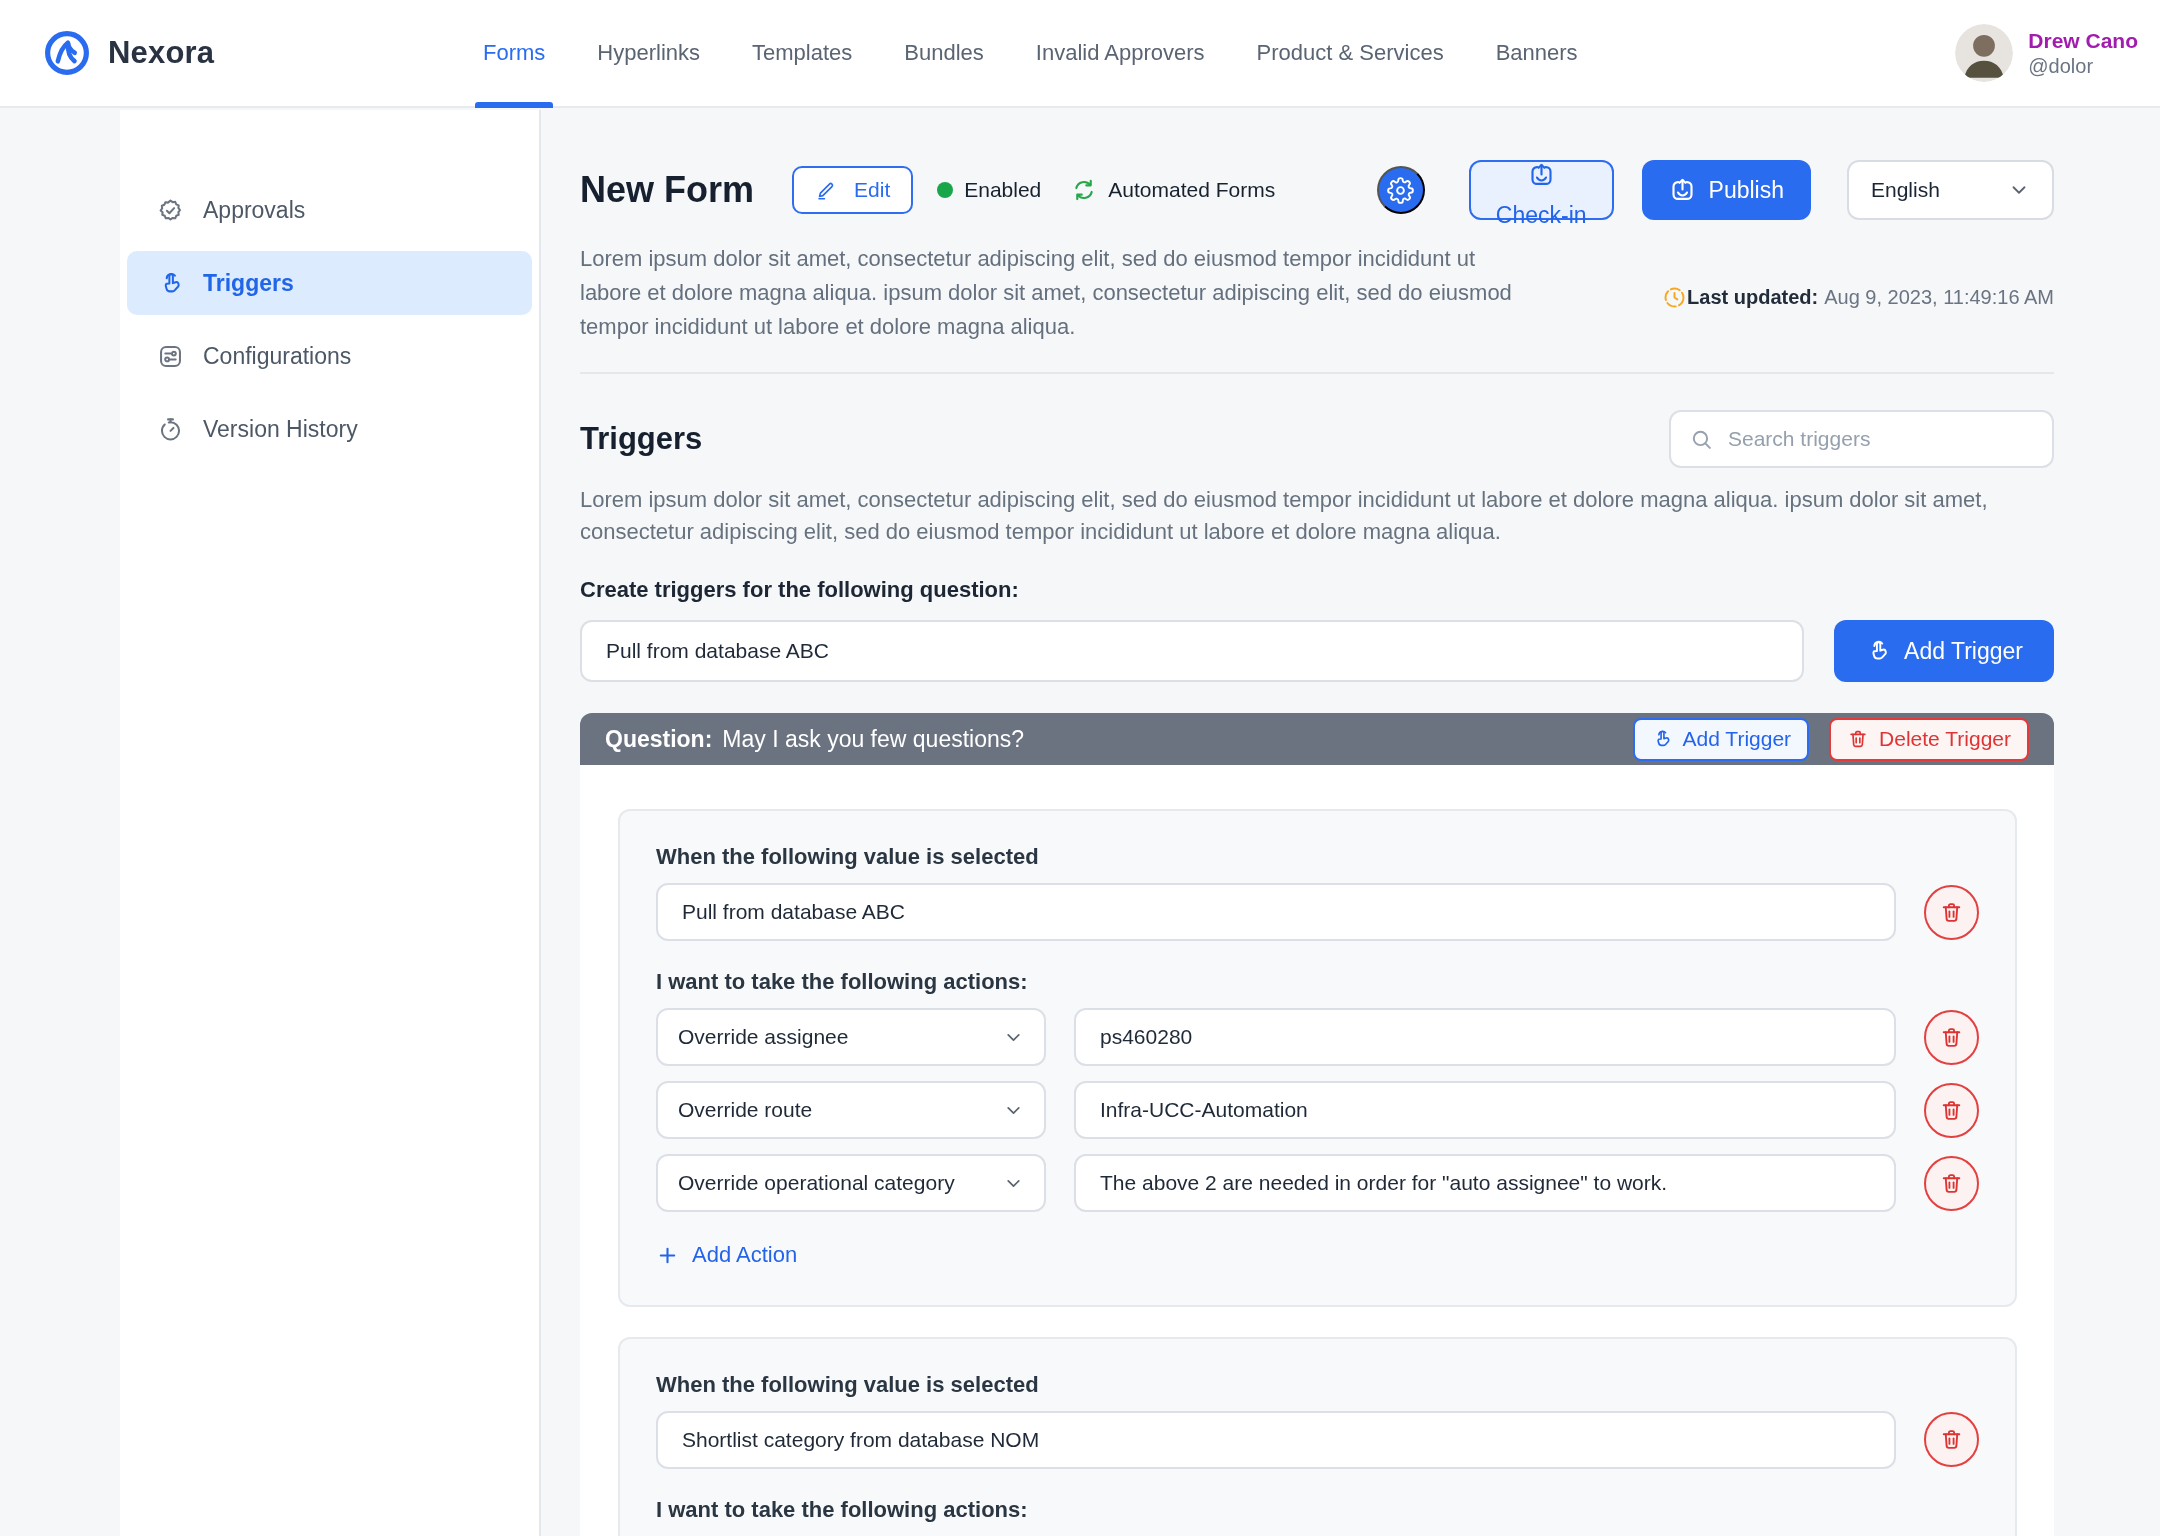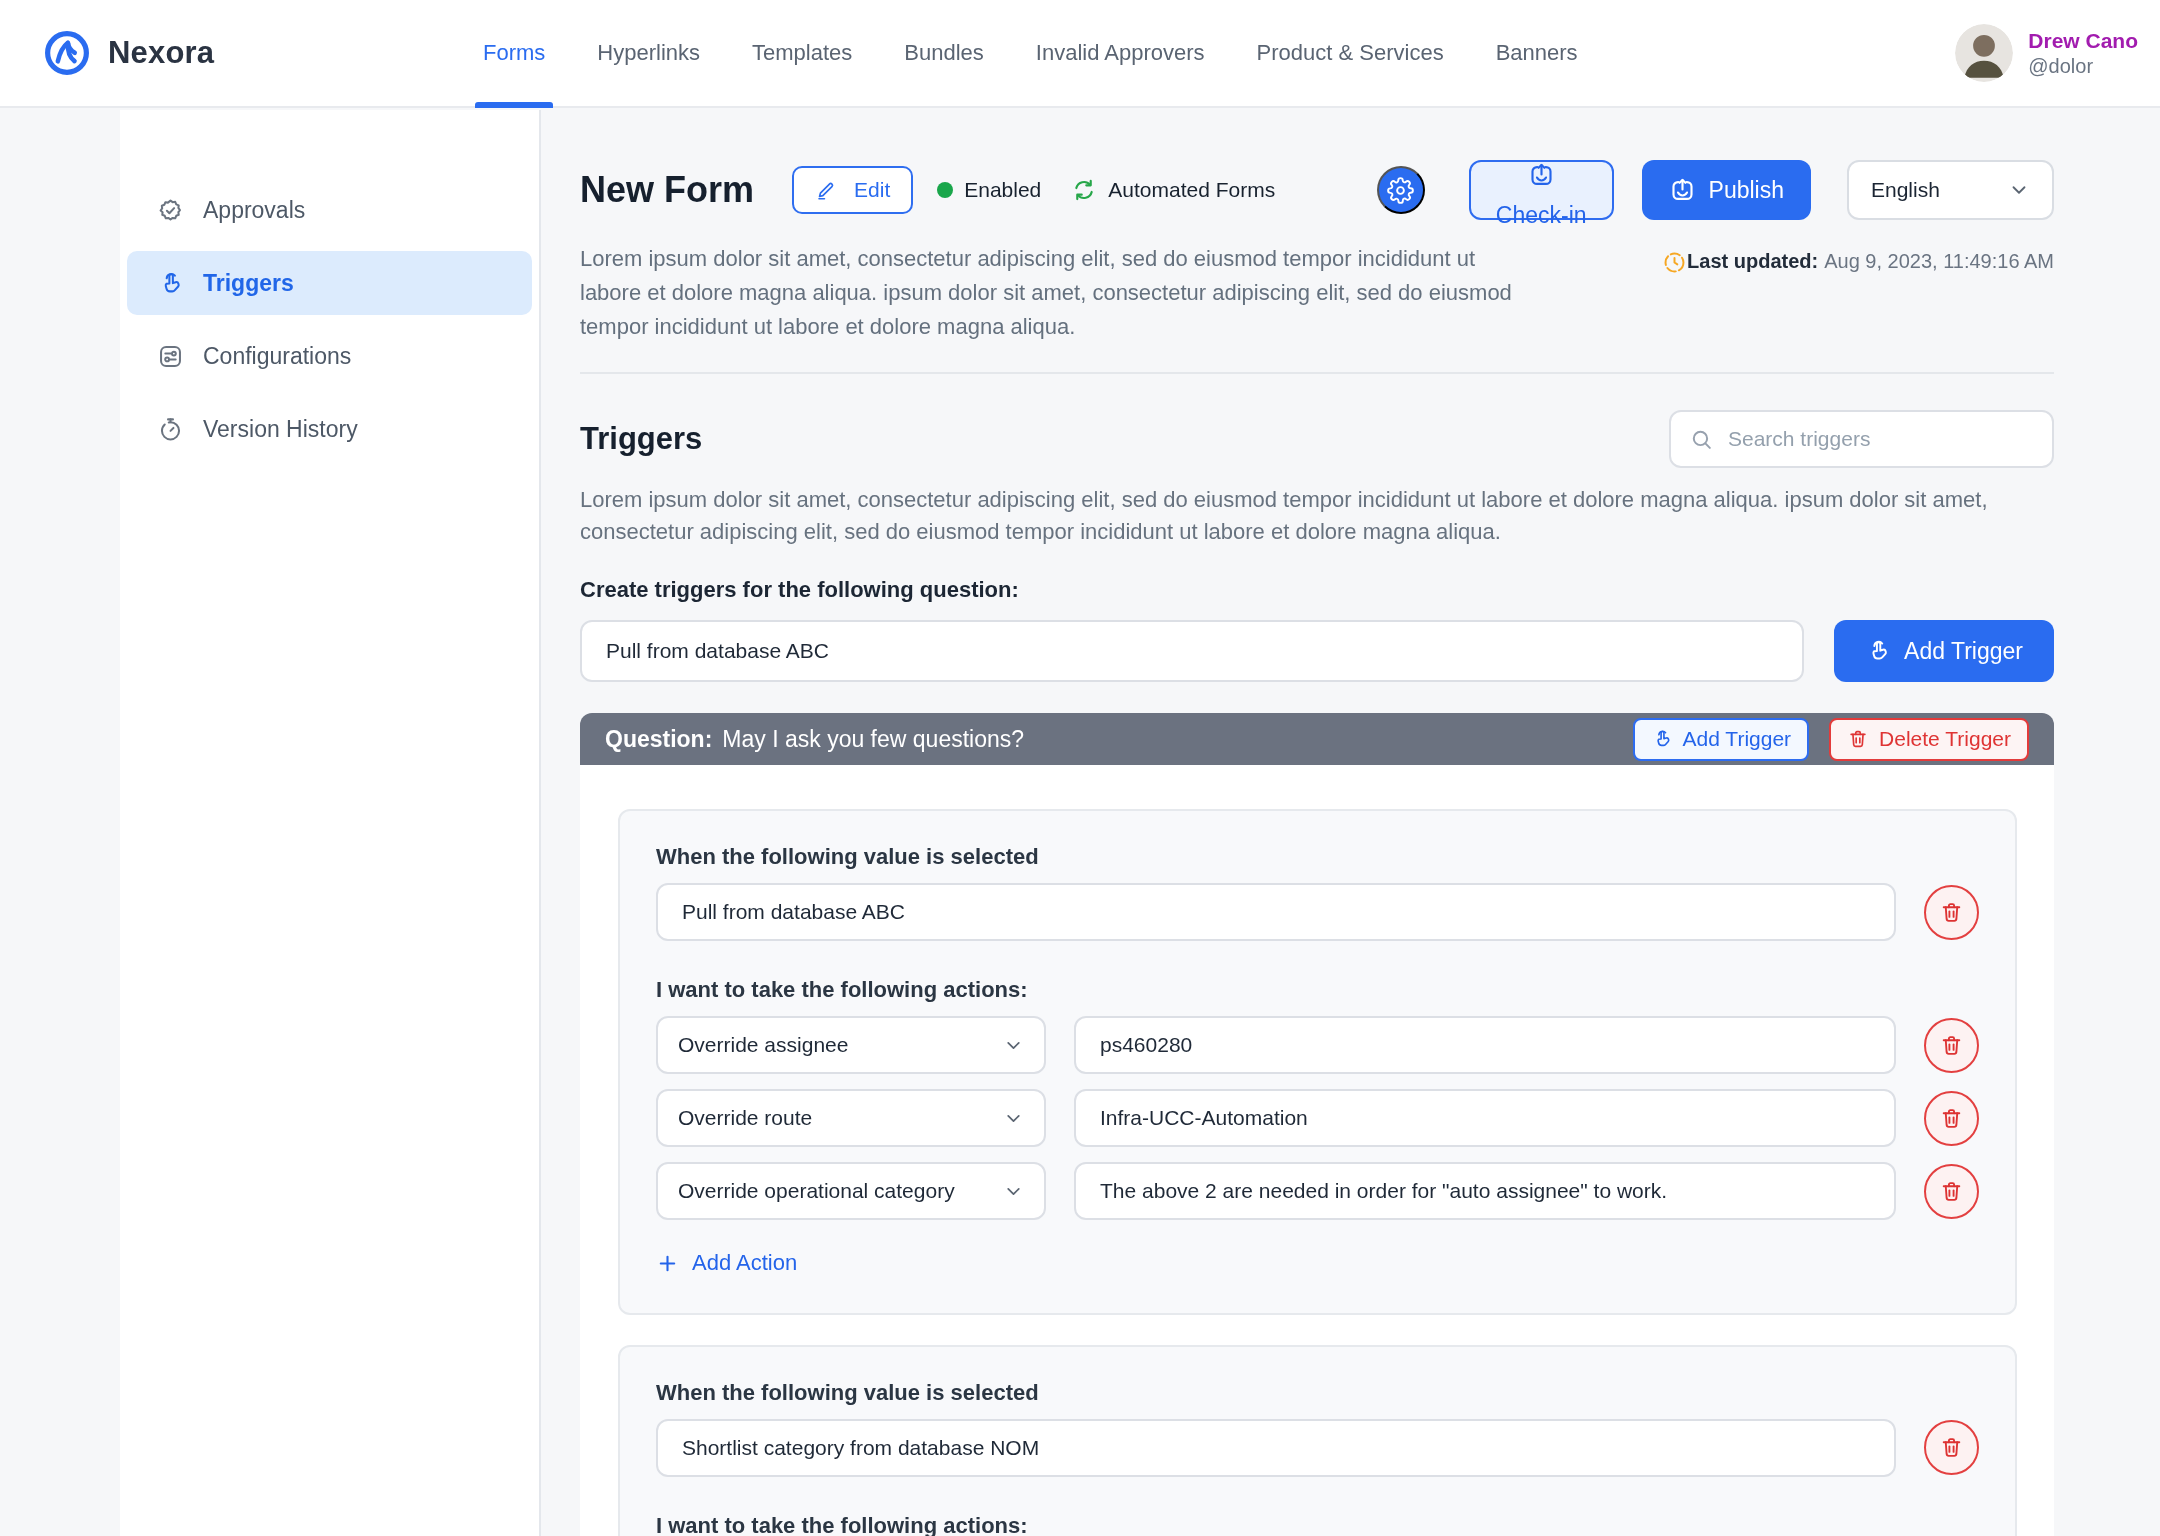--- a/index.html
+++ b/index.html
@@ -50,21 +50,21 @@
               cursor:pointer; margin-right:28px;flex-direction:column; }
   .publish-btn { height:60px; padding:0 27px; border:none; border-radius:12px; background:#2a6cf0;
               color:#fff; font-size:23px; font-weight:500; display:flex; align-items:center; gap:13px;
               cursor:pointer; margin-right:36px; }
   .lang-select { height:60px; width:207px; background:#fff; border:2px solid #d9dde3; border-radius:12px;
               display:flex; align-items:center; justify-content:space-between; padding:0 22px;
               font-size:21px; color:#1b2533; font-weight:500; cursor:pointer; }
 
   .desc-row { margin-top:22px; display:flex; }
   .form-desc { width:950px; font-size:22px; line-height:34px; color:#64707e; }
-  .last-updated { margin-left:auto; display:flex; align-items:flex-start; padding-top:8px; }
+  .last-updated { margin-left:auto; display:flex; align-items:center; padding-top:8px; }
   .lu-label { font-size:20px; font-weight:700; color:#222c3a; }
   .lu-value { font-size:20px; color:#6a7482; margin-left:6px; }
 
   .divider { margin-top:28px; height:2px; background:#e4e7eb; }
 
   .triggers-head { margin-top:36px; display:flex; align-items:center; }
   .triggers-title { font-size:31px; font-weight:700; color:#16202e; }
   .search-box { margin-left:auto; width:385px; height:58px; background:#fff; border:2px solid #dcdfe5;
                 border-radius:12px; display:flex; align-items:center; padding:0 18px; gap:14px; }
   .search-box input { border:none; outline:none; flex:1; font-size:21px; color:#1f2937;
@@ -91,21 +91,21 @@
             color:#2464ea; font-size:21px; font-weight:500; display:flex; align-items:center; gap:10px; cursor:pointer; }
   .qp-del { height:43px; padding:0 16px; background:#fdf4f4; border:2px solid #e33b3b; border-radius:8px;
             color:#df3434; font-size:21px; font-weight:500; display:flex; align-items:center; gap:10px; cursor:pointer; }
   .qp-body { background:#fff; padding:44px 37px 40px 38px; }
 
   .trigger-card { background:#f8f9fb; border:2px solid #e6e9ed; border-radius:12px; padding:33px 36px 34px 36px; }
   .trigger-card + .trigger-card { margin-top:30px; }
   .card-label { font-size:22px; font-weight:600; color:#2b3643; }
   .flex-row { display:flex; align-items:center; gap:28px; margin-top:13px; }
   .flex-row .grow { flex:1; height:58px; }
-  .actions-label { margin-top:36px; font-size:22px; font-weight:600; color:#2b3643; }
+  .actions-label { margin-top:28px; font-size:22px; font-weight:600; color:#2b3643; }
   .select { width:390px; height:58px; flex:none; background:#fff; border:2px solid #dcdfe5; border-radius:12px;
             display:flex; align-items:center; justify-content:space-between; padding:0 20px;
             font-size:21px; color:#1f2937; cursor:pointer; }
   .trash-btn { width:55px; height:55px; flex:none; border-radius:50%; background:#fdf2f2;
             border:2px solid #e34040; display:flex; align-items:center; justify-content:center; cursor:pointer; }
   .add-action { margin-top:30px; display:inline-flex; align-items:center; gap:13px; color:#2464ea;
             font-size:22px; font-weight:500; cursor:pointer; }
 </style>
 </head>
 <body>

